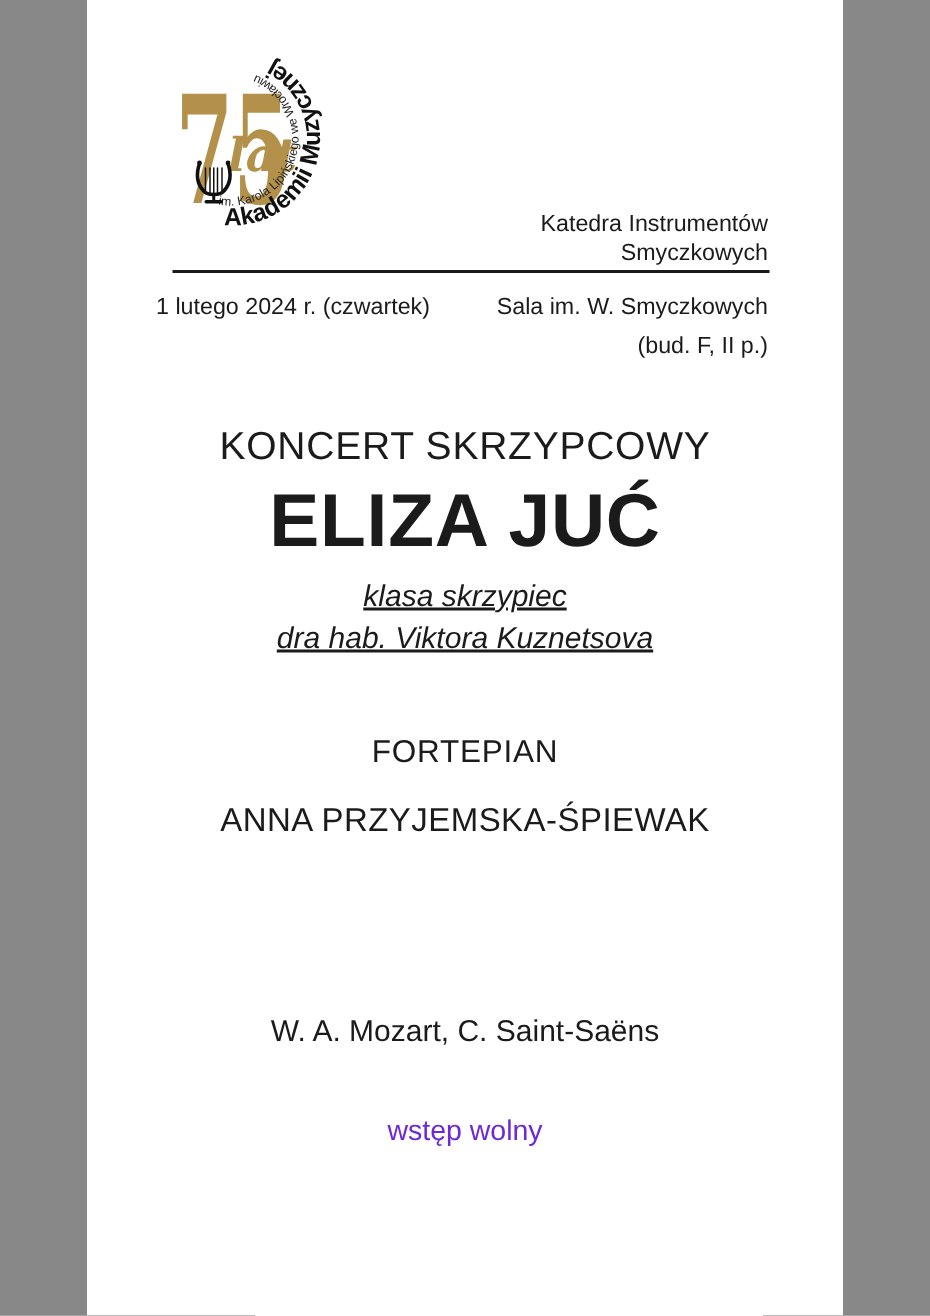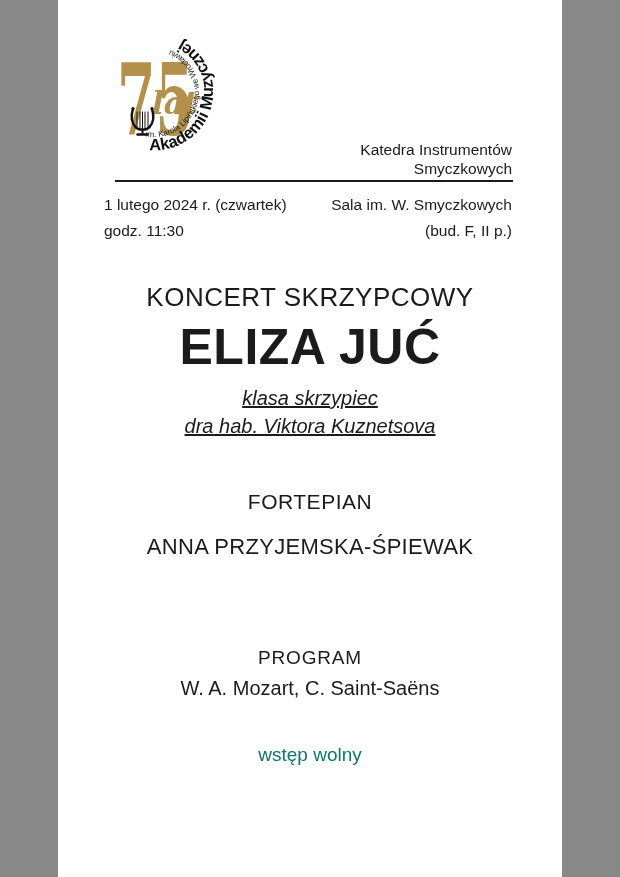--- a/index.html
+++ b/index.html
@@ -83,37 +83,35 @@
   <div class="dept">
     <div>Katedra Instrumentów</div>
     <div>Smyczkowych</div>
   </div>
 
   <div class="rule"></div>
 
   <div class="info">
     <div class="left">
       <div>1 lutego 2024 r. (czwartek)</div>
-      <div>godz. 11:30</div>
     </div>
     <div class="right">
       <div>Sala im. W. Smyczkowych</div>
       <div>(bud. F, II p.)</div>
     </div>
   </div>
 
   <div class="cline eliza">ELIZA JUĆ</div>
   <div class="cline koncert">KONCERT SKRZYPCOWY</div>
 
   <div class="cline klasa">
     <div>klasa skrzypiec</div>
     <div>dra hab. Viktora Kuznetsova</div>
   </div>
 
   <div class="cline fortepian">FORTEPIAN</div>
   <div class="cline anna">ANNA PRZYJEMSKA-ŚPIEWAK</div>
 
-  <div class="cline program">PROGRAM</div>
   <div class="cline mozart">W. A. Mozart, C. Saint-Saëns</div>
 
-  <div class="cline wstep" style="color:#0f766e;">wstęp wolny</div>
+  <div class="cline wstep" style="color:#6d28d9;">wstęp wolny</div>
 
 </div>
 
 </body></html>

